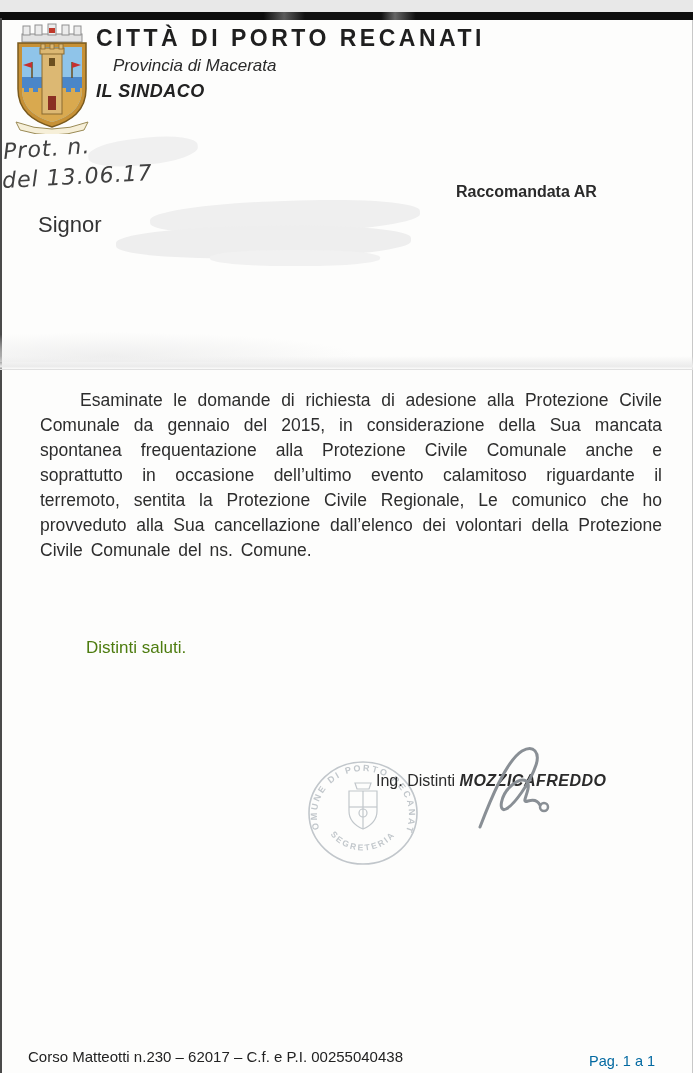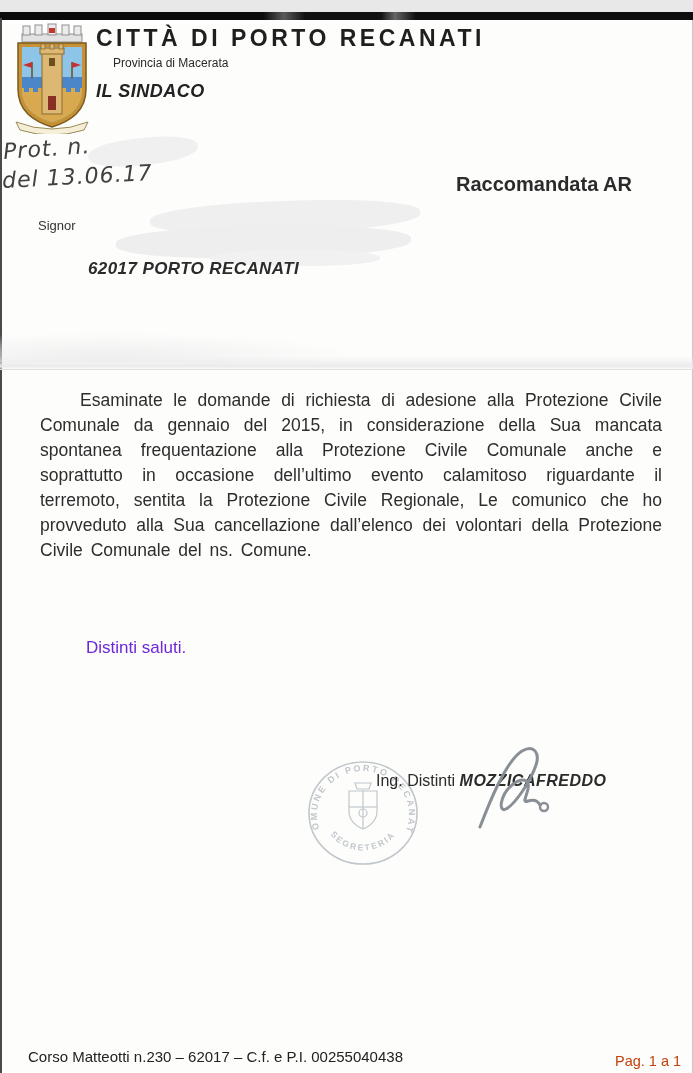--- a/index.html
+++ b/index.html
@@ -16,63 +16,63 @@
   .scan-top{position:absolute;top:0;left:0;width:693px;height:8px;
     background:linear-gradient(to right,#0c0c0c 0%,#0c0c0c 38%,#5a5a5a 41%,#111 44%,#111 55%,#666 57%,#0e0e0e 60%,#0e0e0e 100%);}
   .scan-left{position:absolute;top:6px;left:0;width:2px;height:1060px;background:#4a4a4a;}
   .scan-bottom{position:absolute;bottom:0;left:0;width:693px;height:7px;
     background:linear-gradient(to right,#181818 0%,#181818 78%,#3c3c3c 85%,#181818 92%,#181818 100%);}
   .scan-right{position:absolute;top:8px;right:0;width:1px;height:1058px;background:#c8c8c8;}
 
   
   .city-title{position:absolute;left:96px;top:13px;font-size:23px;font-weight:bold;
     letter-spacing:3.5px;color:#1f1f1f;}
-  .province{position:absolute;left:113px;top:44px;font-size:12px;color:#2a2a2a;}
+  .province{position:absolute;left:113px;top:44px;font-size:17px;font-style:italic;color:#2a2a2a;}
   .office{position:absolute;left:96px;top:69px;font-size:18px;font-weight:bold;font-style:italic;color:#222;letter-spacing:.5px;}
   .coat{position:absolute;left:8px;top:10px;}
 
   
   .hand{position:absolute;font-family:"DejaVu Sans",sans-serif;font-style:italic;color:#414141;}
   .hand-prot{left:3px;top:124px;font-size:22px;transform:rotate(-4deg);letter-spacing:1px;}
   .hand-date{left:2px;top:152px;font-size:22px;transform:rotate(-3deg);letter-spacing:1px;}
 
   
   .smudge{position:absolute;background:#efefef;border-radius:45%;}
   .smudge.s1{left:88px;top:126px;width:110px;height:27px;transform:rotate(-6deg);background:#f0f0f0;}
   .smudge.s2{left:150px;top:189px;width:270px;height:32px;transform:rotate(-2deg);}
   .smudge.s3{left:116px;top:214px;width:295px;height:32px;transform:rotate(-1deg);background:#eeeeee;}
   .smudge.s4{left:210px;top:238px;width:170px;height:16px;background:#f1f1f1;}
 
-  .mail-type{position:absolute;left:456px;top:161px;font-size:20px;font-weight:bold;color:#2b2b2b;}
-  .salutation{position:absolute;left:38px;top:206px;font-size:13px;color:#333;}
+  .mail-type{position:absolute;left:456px;top:171px;font-size:16px;font-weight:bold;color:#2b2b2b;}
+  .salutation{position:absolute;left:38px;top:200px;font-size:22px;color:#333;}
   .recipient-city{position:absolute;left:88px;top:247px;font-size:17px;font-weight:bold;font-style:italic;color:#2b2b2b;letter-spacing:.4px;}
 
   
   .fold{position:absolute;left:0;top:344px;width:693px;height:13px;
     background:linear-gradient(to bottom,rgba(234,234,234,0) 0%,#ebebeb 80%,rgba(248,248,248,.4) 100%);
     border-bottom:1px solid #e0e0e0;}
   .fold-shade{position:absolute;left:0;top:320px;width:360px;height:30px;
     background:radial-gradient(ellipse at 30% 80%, #efefef 0%, rgba(255,255,255,0) 70%);}
 
   
   .para{position:absolute;left:40px;width:622px;font-size:17.5px;line-height:25px;
     text-align:justify;color:#2d2d2d;word-spacing:3px;margin:0;}
   .para.p1{top:376px;text-indent:40px;}
   .para.p2{top:538px;text-indent:40px;}
-  .closing{position:absolute;left:86px;top:626px;font-size:17px;color:#6d28d9;}
+  .closing{position:absolute;left:86px;top:626px;font-size:17px;color:#4d7c0f;}
 
   
   .stamp{position:absolute;left:302px;top:745px;opacity:.6;}
   .sig-line{position:absolute;left:376px;top:760px;font-size:16px;color:#2b2b2b;white-space:nowrap;}
   .sig-surname{font-weight:bold;font-style:italic;letter-spacing:.5px;}
   .scribble{position:absolute;left:466px;top:731px;}
 
   
   .footer-address{position:absolute;left:28px;top:1036px;font-size:15px;color:#222;}
-  .footer-page{position:absolute;left:615px;top:1041px;font-size:14.5px;color:#c2410c;}
+  .footer-page{position:absolute;left:589px;top:1041px;font-size:14.5px;color:#0369a1;}
 </style>
 </head>
 <body>
 
 <div class="page">
 
   <div class="scan-top"></div>
   <div class="scan-left"></div>
   <div class="scan-bottom"></div>
   <div class="scan-right"></div>
@@ -136,21 +136,20 @@
   <div class="smudge s2"></div>
   <div class="smudge s3"></div>
   <div class="smudge s4"></div>
 
   <div class="hand hand-prot">Prot. n.</div>
   <div class="hand hand-date">del 13.06.17</div>
 
   <div class="mail-type">Raccomandata AR</div>
 
   <div class="salutation">Signor</div>
-  <div class="recipient-city">62017  PORTO RECANATI</div>
 
   <div class="fold-shade"></div>
   <div class="fold"></div>
 
   <p class="para p1">Esaminate le domande di richiesta di adesione alla Protezione Civile Comunale da gennaio del 2015, in considerazione della Sua mancata spontanea frequentazione alla Protezione Civile Comunale anche e soprattutto in occasione dell’ultimo evento calamitoso riguardante il terremoto, sentita la Protezione Civile Regionale, Le comunico che ho provveduto alla Sua cancellazione dall’elenco dei volontari della Protezione Civile Comunale del ns. Comune.</p>
   <div class="closing">Distinti saluti.</div>
 
   <div class="stamp">
     <svg width="122" height="112" viewBox="0 0 122 112">
       <defs>

